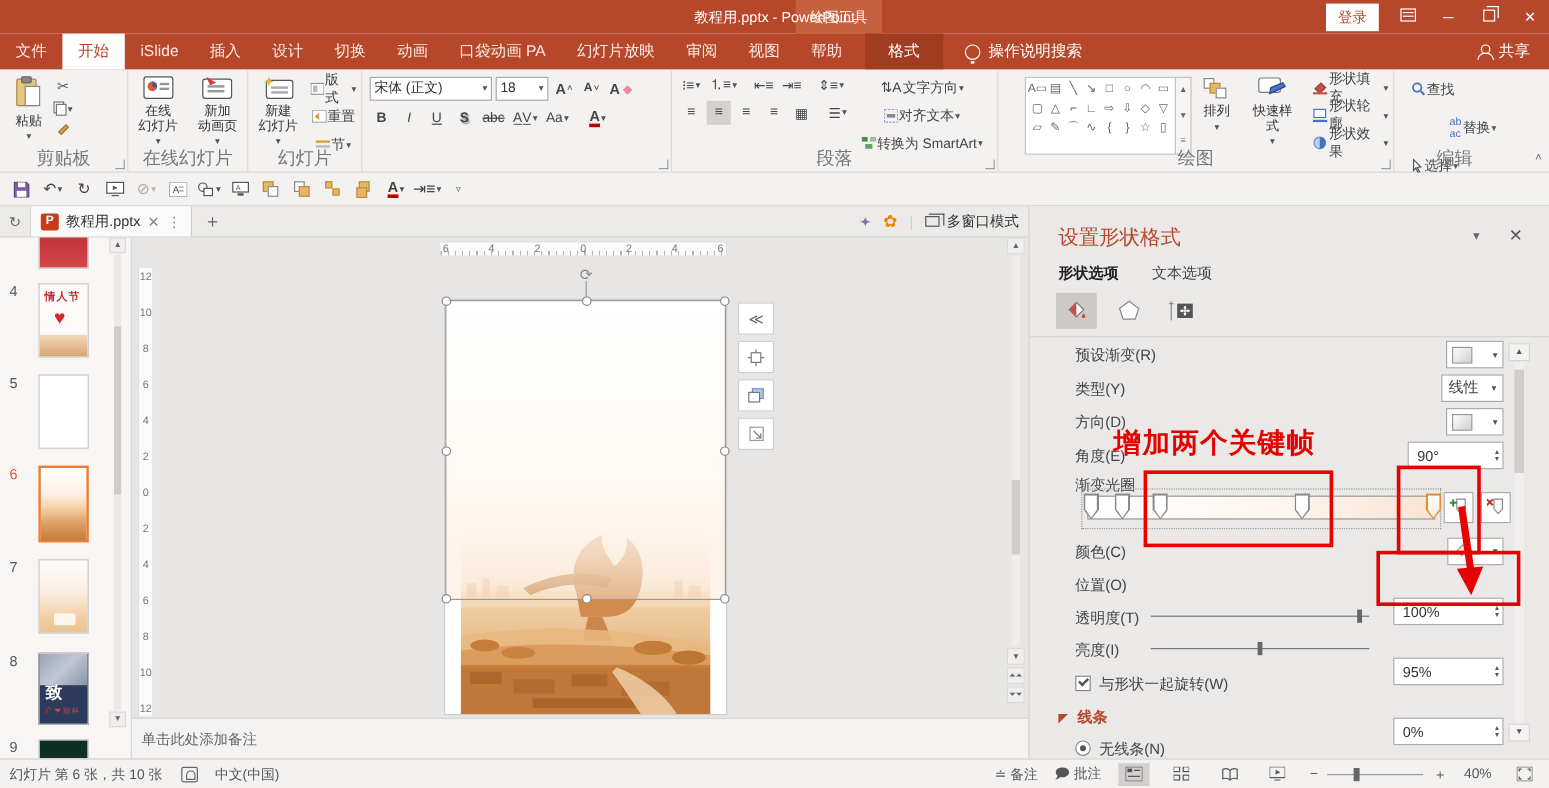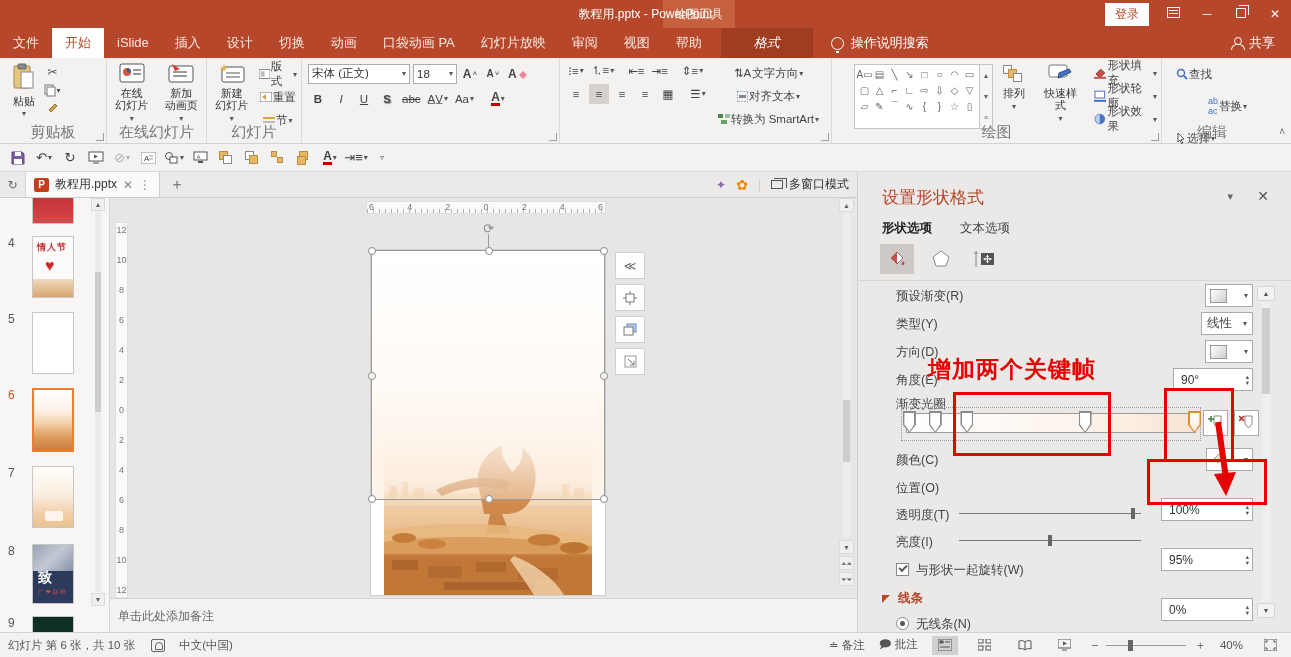--- a/index.html
+++ b/index.html
@@ -16,21 +16,21 @@
   .winbtn { color:#fff; font-size:12px; width:20px; text-align:center; cursor:default; }
   .restore-ico { position:relative; width:10px; height:10px; border:1px solid #fff; display:inline-block; }
   .restore-ico::after { content:""; position:absolute; left:2px; top:-4px; width:9px; height:9px; border:1px solid #fff; border-left:none; border-bottom:none; }
   .ribbonopt-ico { width:13px; height:11px; border:1px solid #fff; display:inline-block; position:relative; }
   .ribbonopt-ico::after { content:""; position:absolute; left:1px; top:2px; right:1px; border-top:1px solid #fff; box-shadow:0 3px 0 #fff; }
 
   
   .menubar { position:absolute; left:0; top:28px; width:100%; height:30px; background:var(--accent); display:flex; align-items:stretch; color:#fbe9e2; font-size:13px; }
   .mtab { padding:0 13px; line-height:30px; white-space:nowrap; }
   .mtab.active { background:#fff; color:var(--accent); }
-  .mtab.contextual { background:#a03c20; color:#fff; width:92px; text-align:center; padding:0; margin-left:6px;font-style:italic; }
+  .mtab.contextual { background:#a03c20; color:#fff; width:65px; text-align:center; padding:0; margin-left:6px; }
   .tellme { display:flex; align-items:center; gap:7px; margin-left:18px; color:#fff; }
   .bulb { width:13px; height:13px; border:1.5px solid #fff; border-radius:50%; position:relative; display:inline-block; }
   .bulb::after { content:""; position:absolute; left:4px; bottom:-4px; width:3px; height:3px; border-bottom:2px solid #fff; }
   .share { margin-left:auto; display:flex; align-items:center; gap:6px; padding-right:16px; color:#fff;font-family:Liberation Serif, serif; }
   .person-ico { width:12px; height:12px; position:relative; display:inline-block; }
   .person-ico::before { content:""; position:absolute; left:3px; top:0; width:6px; height:6px; border:1.5px solid #fff; border-radius:50%; }
   .person-ico::after { content:""; position:absolute; left:0; bottom:-1px; width:12px; height:5px; border:1.5px solid #fff; border-bottom:none; border-radius:6px 6px 0 0; }
 
   
   .ribbon { position:absolute; left:0; top:58px; width:100%; height:86px; background:#f3f2f1; border-bottom:1px solid #d4d2d0; display:flex; }
@@ -404,20 +404,21 @@
               <svg width="12" height="11" viewBox="0 0 12 11">
                 <rect x="0" y="0" width="5" height="4" fill="#4a8a4a"></rect>
                 <rect x="7" y="0" width="5" height="4" fill="#9ac29a"></rect>
                 <rect x="3" y="6" width="6" height="4" fill="#6aa26a"></rect>
               </svg> 
               <span>转换为 SmartArt</span>
               <span class="dd">▾</span>
             </span>
         </div>
       </div>
+      <span class="grp-label">段落</span>
       <span class="launcher"></span>
     </div>
 
     <div class="grp" style="width:330px;">
       <div class="hstack" style="gap:6px; padding-left:20px;">
         <div class="hstack" style="margin-top:4px;">
           <div class="shapes-gallery">
             <span>A▭</span>
               <span>▤</span>
               <span>╲</span>

